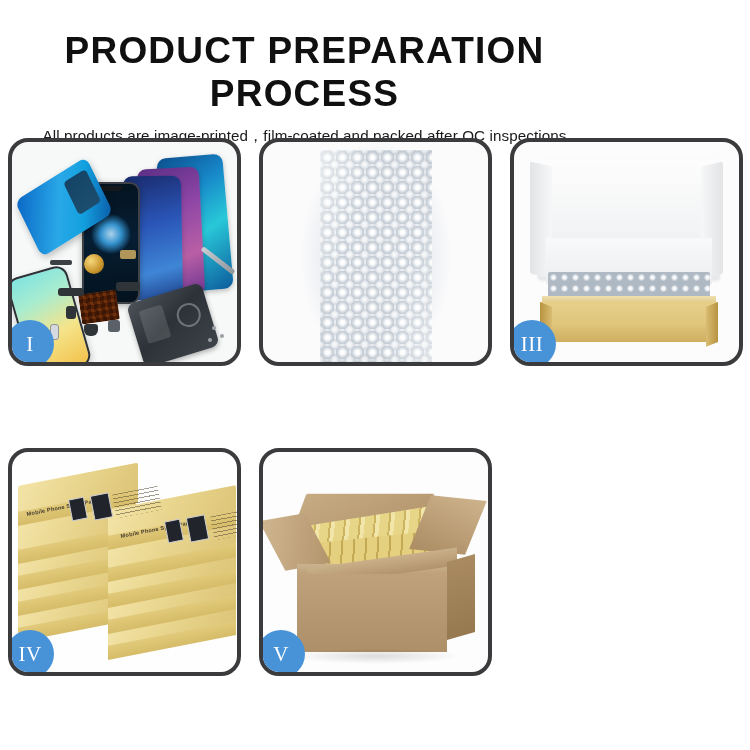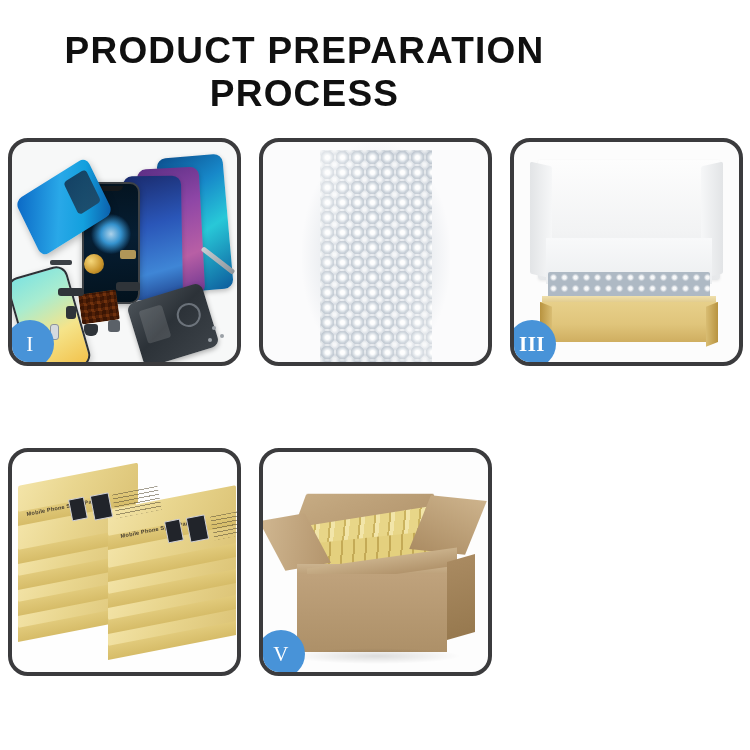--- a/index.html
+++ b/index.html
@@ -181,21 +181,21 @@
   .bw-gloss{
     position:absolute; left:0; top:0; width:100%;height:100%;
     background:linear-gradient(105deg,rgba(255,255,255,.55) 0%,rgba(255,255,255,0) 30%,rgba(255,255,255,0) 70%,rgba(255,255,255,.4) 100%);
   }
   .bw-halo{
     position:absolute; left:50%; top:0; margin-left:-74px; width:148px;height:228px;
     background:radial-gradient(ellipse at 50% 50%, rgba(225,229,234,.9) 40%, rgba(255,255,255,0) 72%);
   }
 
   
-  .p3 { background: #fcfcfc; font-weight: bold; }
+  .p3 { background: #fcfcfc; }
   .m-lid{
     position:absolute; left:24px; top:18px; width:182px; height:120px;
     background:linear-gradient(180deg,#fdfdfd 0%,#f2f3f4 60%,#e6e8ea 100%);
     border-radius:3px;
     box-shadow:0 1px 3px rgba(0,0,0,.08);
   }
   .m-lid-l{
     position:absolute; left:16px; top:22px; width:22px;height:112px;
     background:linear-gradient(90deg,#e2e4e6,#f6f7f8);
     transform:skewY(12deg); border-radius:2px;
@@ -348,20 +348,21 @@
     background:radial-gradient(ellipse,rgba(0,0,0,.13),rgba(0,0,0,0) 70%);
   }
 </style>
 </head>
 <body>
 
 <div class="page">
 
   <div class="header">
     <div class="title">PRODUCT PREPARATION PROCESS</div>
+    <div class="subtitle">All products are image-printed，film-coated and packed after QC inspections</div>
   </div>
 
   <div class="grid">
 
     <div class="panel p1">
       <div class="stage">
         <div class="ph ph-back"></div>
         <div class="ph ph-back2"></div>
         <div class="ph ph-back3"></div>
         <div class="ph ph-front">
@@ -462,20 +463,21 @@
 
         <div class="sbox" style="left:6px;top:34px;width:120px;height:44px;">
           <div class="side"></div>
           <div class="top"></div>
           <div class="lbl" style="left:8px;top:18px;transform:rotate(-11deg);">Mobile Phone Spare Parts</div>
           <div class="scr" style="left:52px;top:12px;width:16px;height:22px;transform:rotate(-11deg);border:1px solid #cfcfd4;"></div>
           <div class="scr" style="left:74px;top:8px;width:19px;height:25px;transform:rotate(-11deg);border:1px solid #cfcfd4;"></div>
           <div class="lines" style="left:96px;top:4px;transform:rotate(-11deg);"></div>
         </div>
       </div>
+      <div class="badge">IV</div>
     </div>
 
     <div class="panel p5">
       <div class="stage">
         <div class="flap flap-back"></div>
         <div class="c-inner"></div>
         <div class="ystack"></div>
         <div class="ystack2"></div>
         <div class="flap flap-left"></div>
         <div class="flap flap-right"></div>

